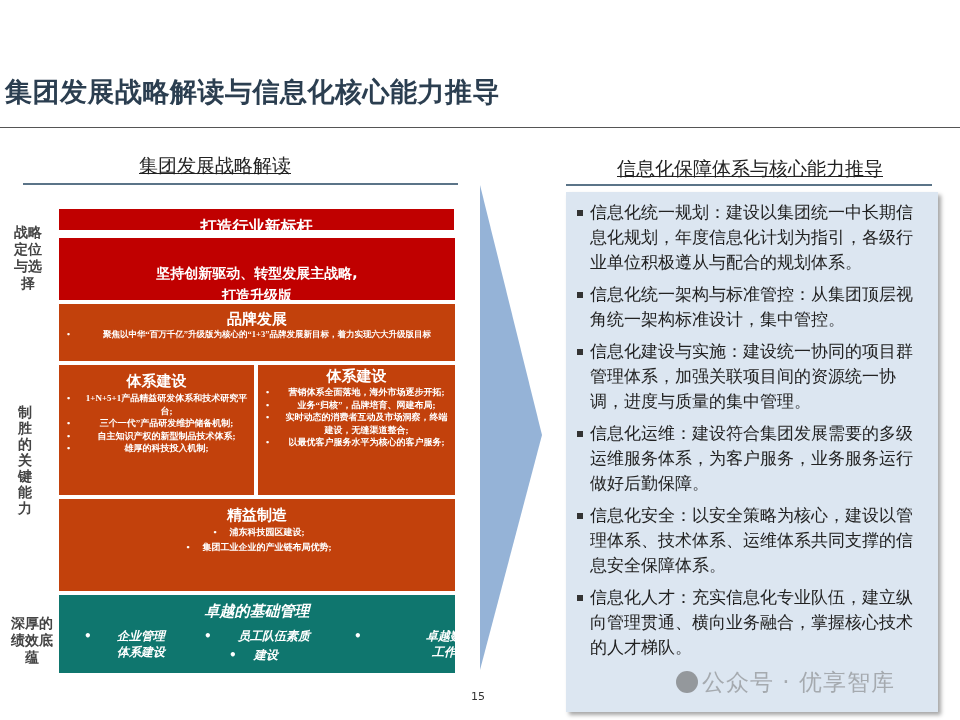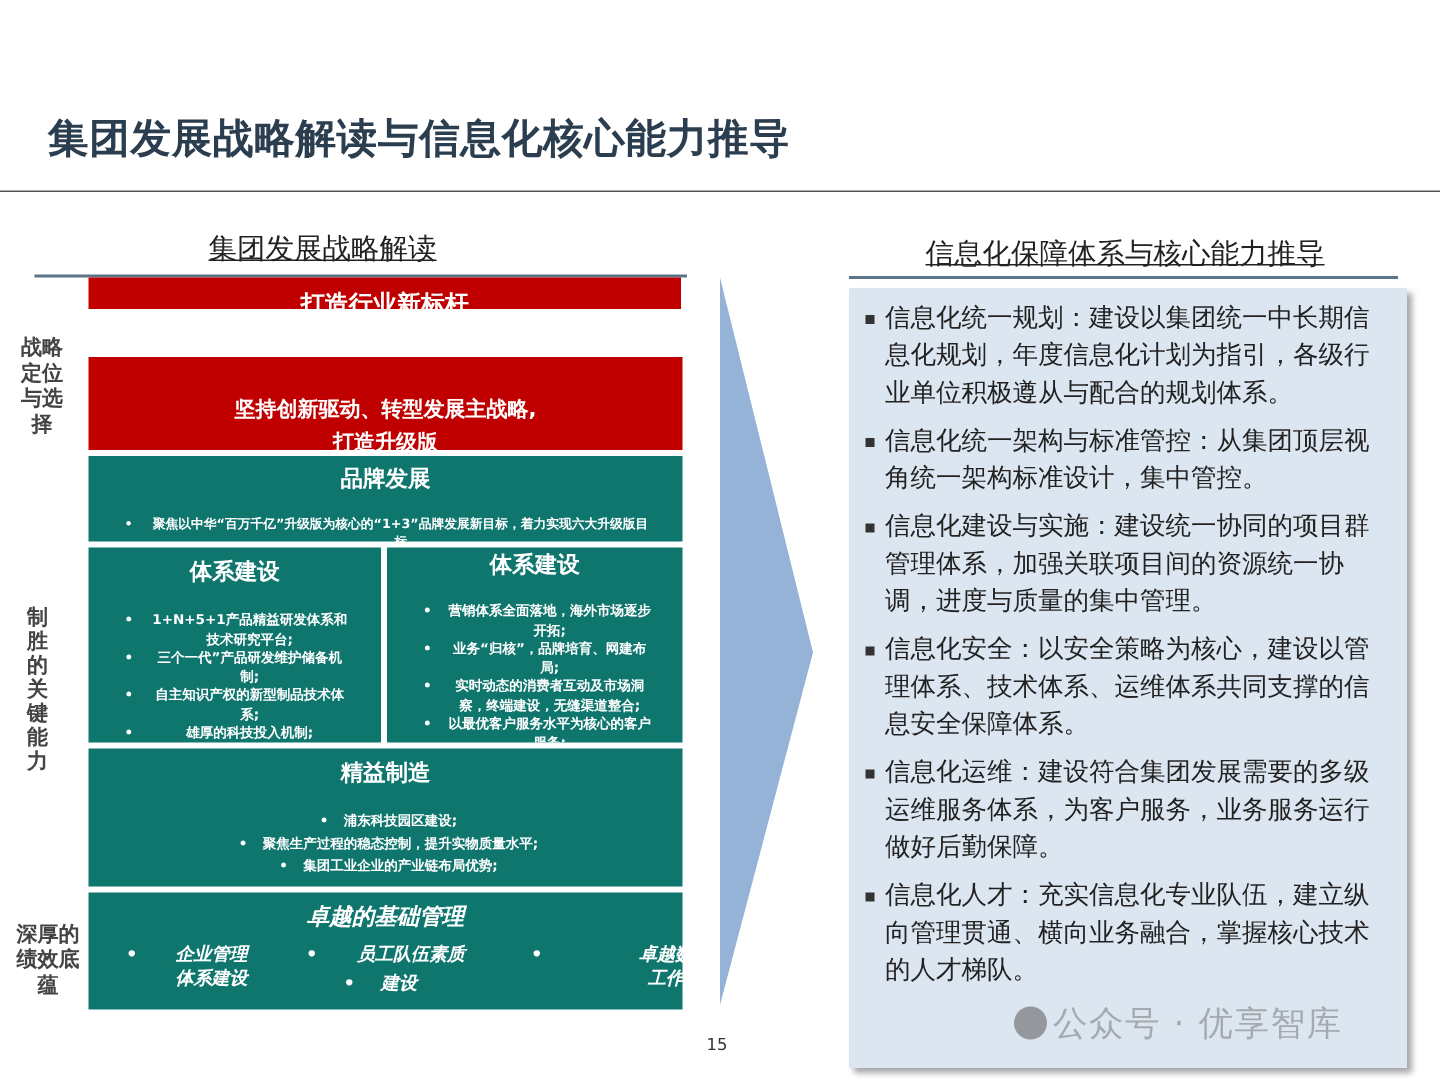--- a/index.html
+++ b/index.html
@@ -3,39 +3,39 @@
 <meta charset="utf-8">
 <style>
   html, body { margin:0; padding:0; }
   body {
     width:960px; height:720px; position:relative; overflow:hidden;
     background:#ffffff;
     font-family:"DejaVu Sans","Liberation Sans",sans-serif;
   }
   .abs { position:absolute; }
   .page-title {
-    left:32px; top:74px; font-size:27px; font-weight:bold; color:#2b3e50;
+    left:5px; top:74px; font-size:27px; font-weight:bold; color:#2b3e50;
     letter-spacing:0.5px; white-space:nowrap;
   }
   .title-rule { left:0; top:127px; width:960px; height:1px; background:#555; }
 
   .sec-title { font-size:19px; color:#222; text-decoration:underline; white-space:nowrap; text-align:center; }
   .sec-rule { height:2px; background:#5b7488; }
 
   .side-label {
     font-size:14px; font-weight:bold; color:#444; text-align:center; line-height:17px;
   }
 
   .box { color:#fff; text-align:center; box-sizing:border-box; }
   .red { background:#c00000; }
-  .blue { background:#0f766e; }
+  .blue { background:#c2410c;font-family:Liberation Serif, serif; }
   .gray { background:#0f766e;font-style:italic; }
 
   .bx-title { font-weight:bold; font-size:16px; }
-  .bullets { list-style:none; margin:16px; padding:0; font-size:8.5px; font-weight:bold; line-height:11.5px; }
+  .bullets { list-style:none; margin:0; padding:0; font-size:8.5px; font-weight:bold; line-height:11.5px; }
   .bullets li { position:relative; padding:0 4px 0 24px; text-align:center; }
   .bullets li::before { content:"•"; position:absolute; left:8px; top:0; }
 
   .arrow { left:480px; top:185px; width:65px; height:520px; }
 
   .right-panel {
     left:566px; top:192px; width:372px; height:520px;
     background:#dce6f1; box-shadow:3px 3px 4px rgba(0,0,0,0.35);
     box-sizing:border-box; padding:8px 10px 0 10px;
   }
@@ -69,21 +69,21 @@
   <div>键</div>
   <div>能</div>
   <div>力</div>
 </div>
 <div class="abs side-label" style="left:6px;top:615px;width:52px;">
   <div>深厚的</div>
   <div>绩效底</div>
   <div>蕴</div>
 </div>
 
-<div class="abs box red" style="left:59px;top:185px;width:395px;height:21px;line-height:35px;">
+<div class="abs box red" style="left:59px;top:209px;width:395px;height:21px;line-height:35px;">
   <span class="bx-title" style="font-size:16px;">打造行业新标杆</span>
 </div>
 
 <div class="abs box red" style="left:59px;top:238px;width:396px;height:62px;padding-top:24px;font-weight:bold;font-size:14px;line-height:22px;">
   <div>坚持创新驱动、转型发展主战略,</div>
   <div>打造升级版</div>
 </div>
 
 <div class="abs box blue" style="left:59px;top:304px;width:396px;height:57px;padding-top:5px;">
   <div class="bx-title" style="font-size:15px;line-height:20px;">品牌发展</div>
@@ -109,21 +109,20 @@
     <li>业务“归核”，品牌培育、网建布局;</li>
     <li>实时动态的消费者互动及市场洞察，终端建设，无缝渠道整合;</li>
     <li>以最优客户服务水平为核心的客户服务;</li>
   </ul>
 </div>
 
 <div class="abs box blue" style="left:59px;top:499px;width:396px;height:92px;padding-top:6px;">
   <div class="bx-title" style="font-size:15px;line-height:20px;">精益制造</div>
   <ul class="bullets" style="font-size:9px;line-height:15px;">
     <li style="display:table;margin:0 auto;">浦东科技园区建设;</li>
-    <li style="display:table;margin:0 auto;">聚焦生产过程的稳态控制，提升实物质量水平;</li>
     <li style="display:table;margin:0 auto;">集团工业企业的产业链布局优势;</li>
   </ul>
 </div>
 
 <div class="abs box gray" style="left:59px;top:595px;width:396px;height:78px;padding-top:5px;">
   <div class="bx-title" style="font-size:15px;line-height:22px;">卓越的基础管理</div>
   <div style="position:relative;height:48px;font-size:12px;font-weight:bold;line-height:16px;">
     <span class="abs" style="left:25px;top:6px;">•</span>
     <div class="abs" style="left:52px;top:6px;width:60px;">
       <div>企业管理</div>
@@ -149,20 +148,20 @@
 
 <div class="abs page-num">15</div>
 
 <div class="abs sec-title" style="left:595px;top:156px;width:310px;">信息化保障体系与核心能力推导</div>
 <div class="abs sec-rule" style="left:566px;top:184px;width:366px;"></div>
 
 <div class="abs right-panel">
   <div class="rp-item"><span class="sq"></span><span>信息化统一规划：建设以集团统一中长期信息化规划，年度信息化计划为指引，各级行业单位积极遵从与配合的规划体系。</span></div>
   <div class="rp-item"><span class="sq"></span><span>信息化统一架构与标准管控：从集团顶层视角统一架构标准设计，集中管控。</span></div>
   <div class="rp-item"><span class="sq"></span><span>信息化建设与实施：建设统一协同的项目群管理体系，加强关联项目间的资源统一协调，进度与质量的集中管理。</span></div>
+  <div class="rp-item"><span class="sq"></span><span>信息化运维：建设符合集团发展需要的多级运维服务体系，为客户服务，业务服务运行做好后勤保障。</span></div>
   <div class="rp-item"><span class="sq"></span><span>信息化安全：以安全策略为核心，建设以管理体系、技术体系、运维体系共同支撑的信息安全保障体系。</span></div>
-  <div class="rp-item"><span class="sq"></span><span>信息化运维：建设符合集团发展需要的多级运维服务体系，为客户服务，业务服务运行做好后勤保障。</span></div>
   <div class="rp-item"><span class="sq"></span><span>信息化人才：充实信息化专业队伍，建立纵向管理贯通、横向业务融合，掌握核心技术的人才梯队。</span></div>
 </div>
 
 <div class="abs watermark">
   <span class="wm-icon"></span><span>公众号 · 优享智库</span>
 </div>
 
 </body></html>

